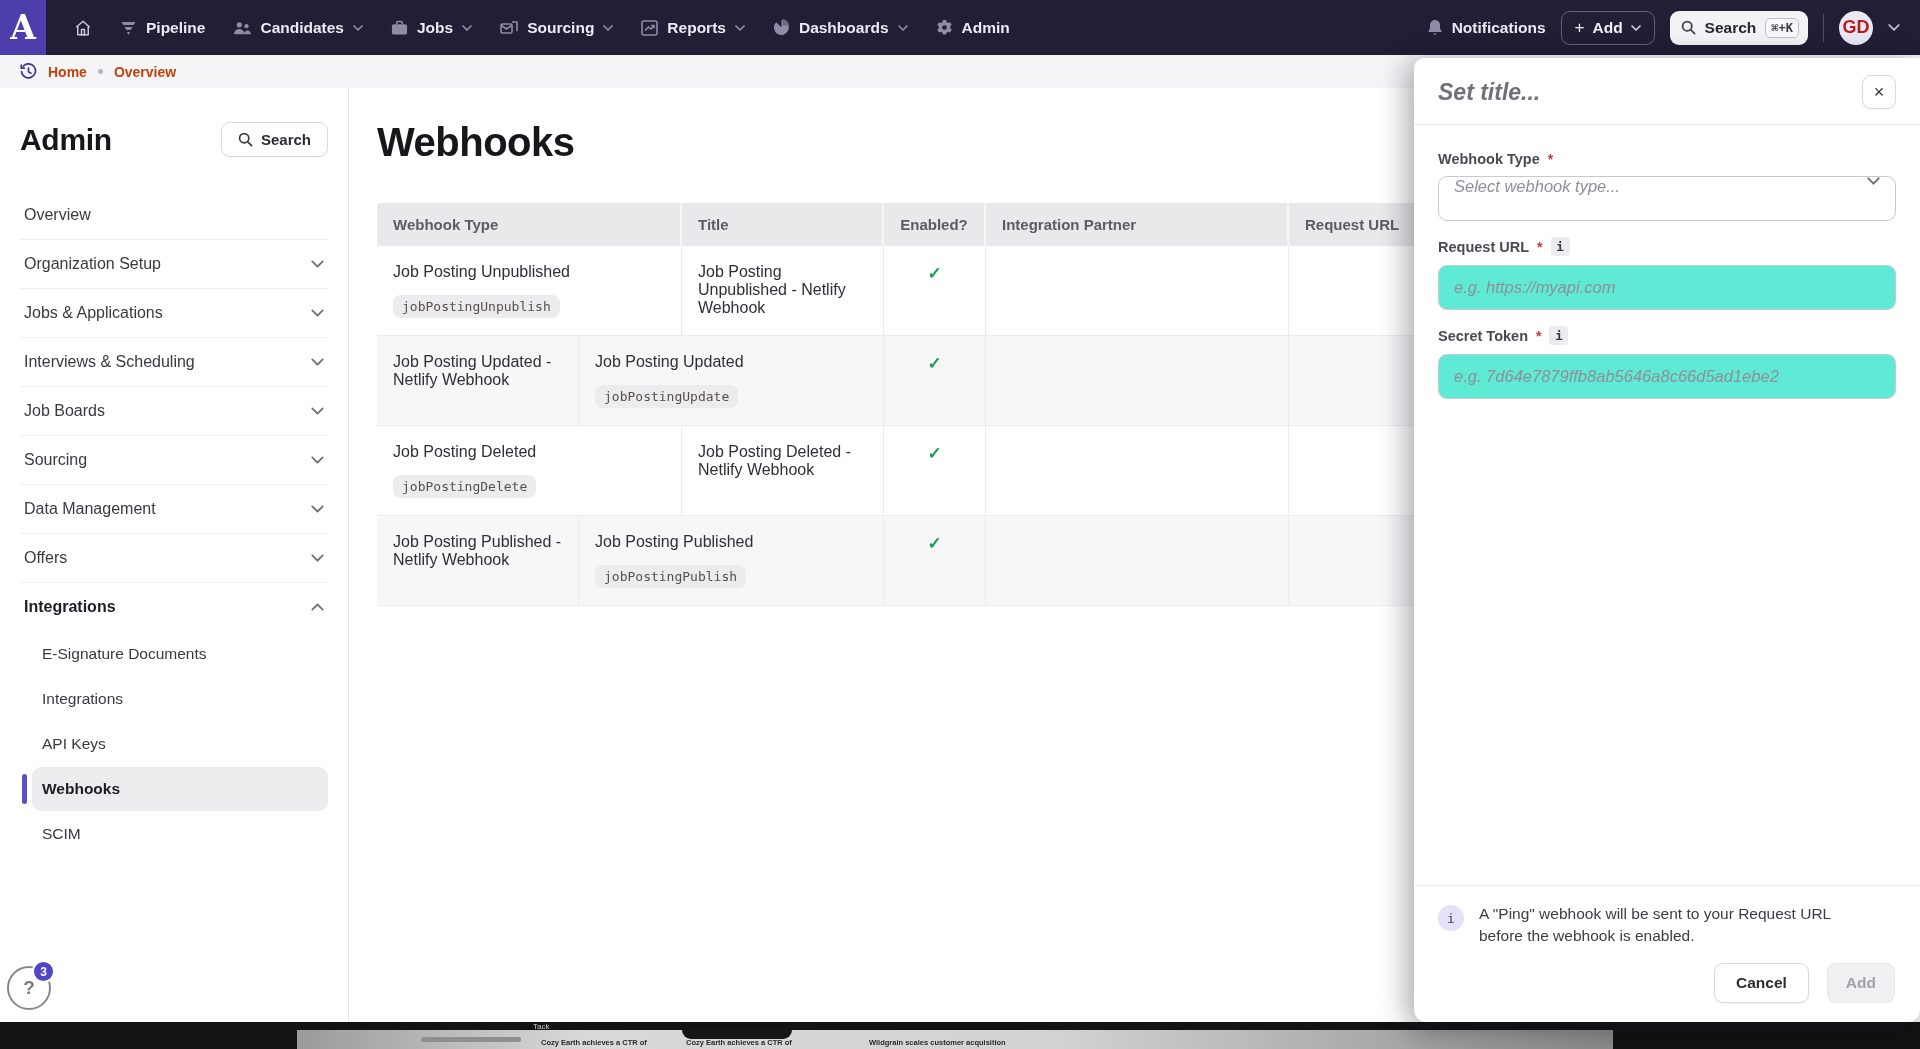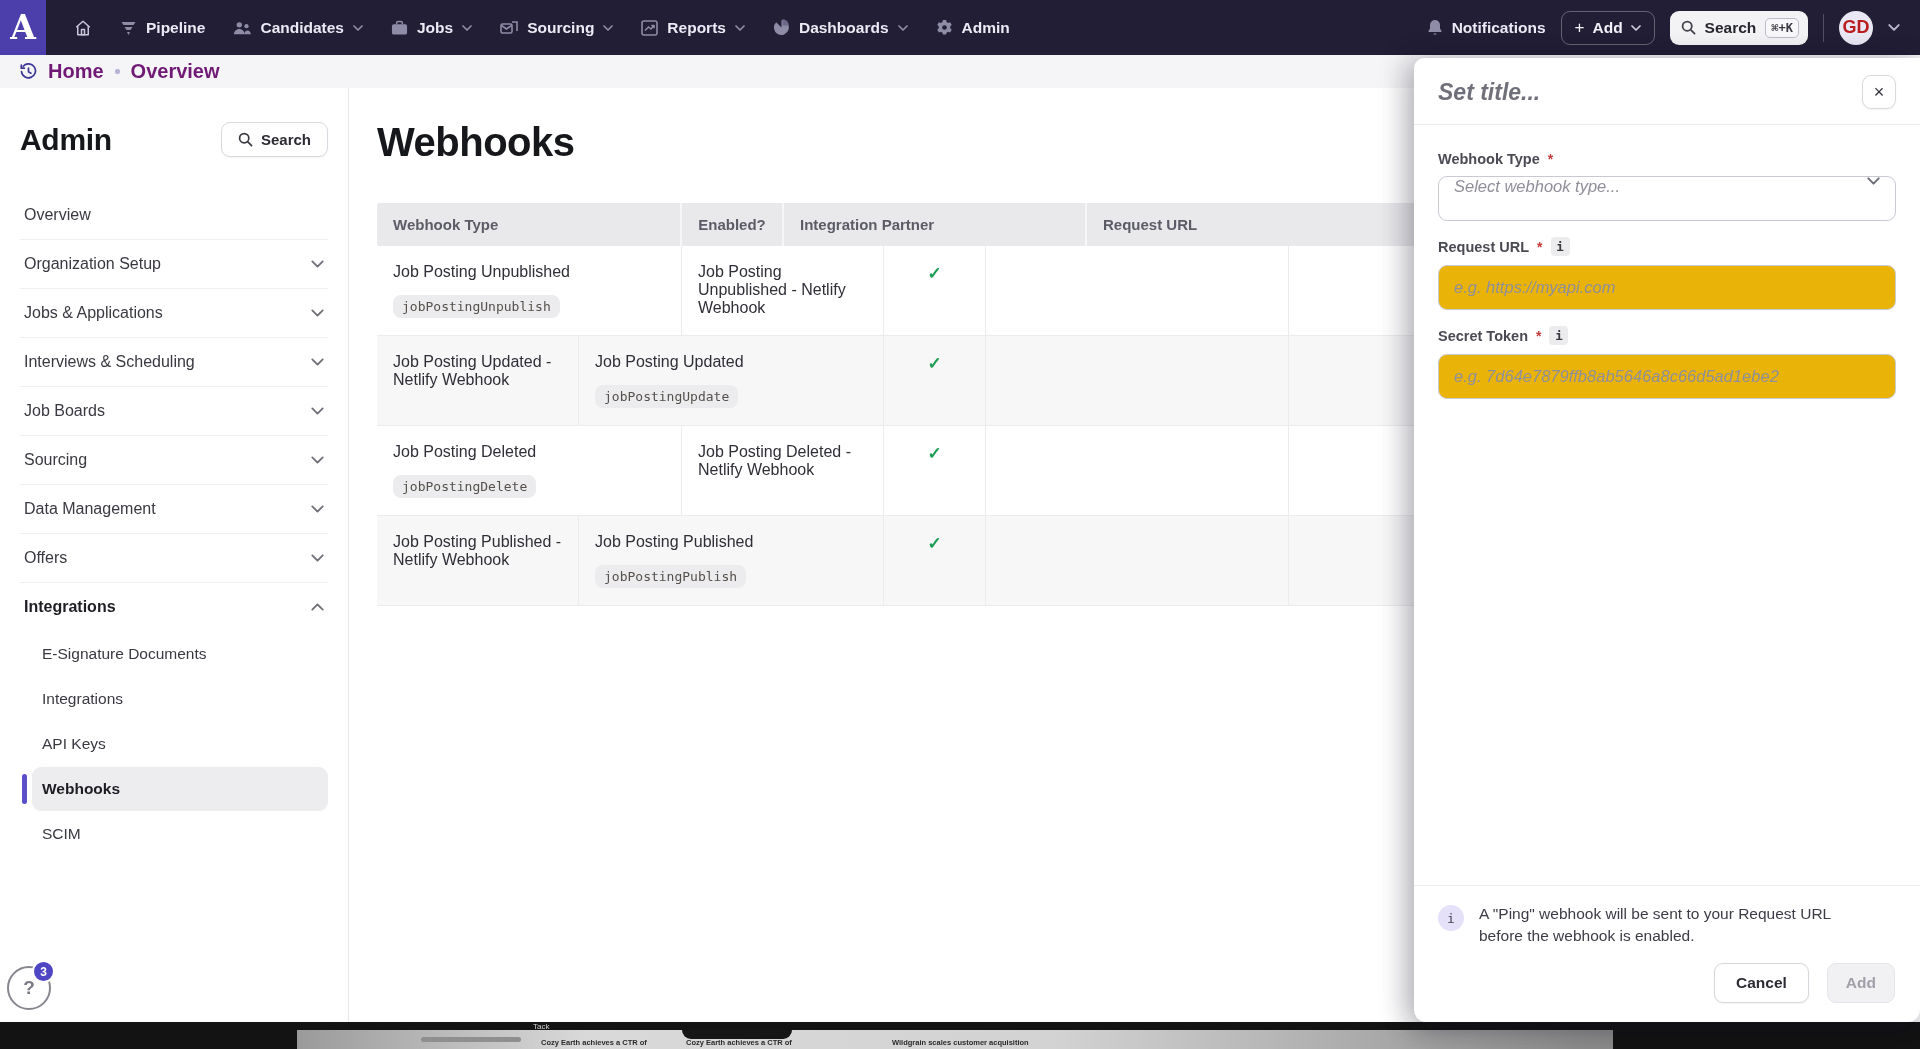--- a/index.html
+++ b/index.html
@@ -48,21 +48,21 @@
     width:34px; height:34px; border-radius:50%; background:#e9e8f4; color:#b91c1c;
     font-size:18px; font-weight:700; display:flex; align-items:center; justify-content:center; cursor:pointer;
   }
   .tb-caret { color:#b9b7cc; cursor:pointer; }
 
   
   .crumbbar {
     position:absolute; top:55px; left:0; right:0; height:33px; background:#f5f5f7;
     display:flex; align-items:center; gap:11px; padding-left:20px; z-index:5;
   }
-  .crumb { color:#701a75; font-size:20px; font-weight:700; cursor:pointer; }
+  .crumb { color:#c2410c; font-size:14px; font-weight:700; cursor:pointer; }
   .crumb-dot { width:5px; height:5px; border-radius:2px; background:#b5b3d4; }
   .hist-icon { color:#3d3795; }
 
   
   .app { position:absolute; top:88px; left:0; right:0; bottom:27px; display:flex; background:#fff; z-index:4; }
 
   
   .sidebar { width:349px; background:#fff; border-right:1px solid #e7e7ea; position:relative; padding:0 20px; flex:none; }
   .side-head { display:flex; align-items:center; justify-content:space-between; margin-top:34px; }
   .side-title { font-size:30px; font-weight:800; color:#16171b; letter-spacing:-.3px; }
@@ -144,21 +144,21 @@
     font-family:"DejaVu Sans Mono", monospace; font-size:12.5px;
     display:flex; align-items:center; justify-content:center; cursor:pointer;
   }
   .f-select {
     height:45px; border:1.5px solid #c9c9d2; border-radius:9px; background:#fff;
     display:flex; align-items:flex-start; justify-content:space-between; padding:0 15px; cursor:pointer;
   }
   .f-select .ph { font-size:16.5px; font-style:italic; color:#8f8f99; }
   .f-select .chev { color:#6d6d78; }
   .f-input {
-    width:100%; height:45px; border:1.5px solid #c9c9d2; border-radius:9px; background:#eab308;
+    width:100%; height:45px; border:1.5px solid #c9c9d2; border-radius:9px; background:#5eead4;
     padding:0 15px; font-size:16.5px; color:#2b2b33; font-family:"Liberation Sans", sans-serif;
   }
   .f-input::placeholder { font-style:italic; color:#8f8f99; opacity:1; }
   .drawer-foot { border-top:1px solid #ececef; padding:17px 25px 19px 24px; }
   .note-row { display:flex; gap:15px; align-items:flex-start; }
   .note-icon {
     width:26px; height:26px; border-radius:50%; background:#e4e1f8; color:#45455; color:#43434e;
     font-family:"DejaVu Sans Mono", monospace; font-size:13px; flex:none;
     display:flex; align-items:center; justify-content:center; margin-top:2px;
   }
@@ -178,21 +178,21 @@
   
   .bottom-band { position:absolute; left:0; right:0; bottom:0; height:27px; background:#131313; z-index:2; }
   .band-strip {
     position:absolute; left:297px; width:1316px; top:8px; bottom:0;
     background:linear-gradient(90deg,#9a9a9a, #d9d9d9 22%, #d2d2d2 58%, #8e8e8e 98%);
   }
   .band-tab-text { position:absolute; left:533px; top:0px; font-size:8px; color:#cfcfcf; }
   .band-pill { position:absolute; left:421px; top:15px; width:100px; height:5px; border-radius:3px; background:#8f8f8f; }
   .band-blob { position:absolute; left:682px; top:8px; width:110px; height:9px; background:#161616; border-radius:0 0 10px 10px; }
   .band-snippet { position:absolute; top:16px; font-size:7.5px; font-weight:700; color:#2a2a2a; white-space:nowrap; }
-  .sn0 { left:541px; } .sn1 { left:686px; } .sn2 { left:869px;margin-left:23px; }
+  .sn0 { left:541px; } .sn1 { left:686px; } .sn2 { left:869px; }
 </style>
 </head>
 <body>
 
 <header class="topbar">
   <div class="logo">A</div>
 
   <nav class="tb-left">
     <div class="tb-item">
       <svg class="ticon" width="18" height="18" viewBox="0 0 24 24" fill="none" stroke="#c9c7da" stroke-width="2" stroke-linejoin="round">
@@ -404,20 +404,21 @@
       <span class="help-badge">3</span>
     </div>
   </aside>
 
   <section class="main">
     <h1 class="page-title">Webhooks</h1>
 
     <div class="table">
       <div class="thead">
         <div class="th c1">Webhook Type</div>
+        <div class="th c2">Title</div>
         <div class="th c3">Enabled?</div>
         <div class="th c4">Integration Partner</div>
         <div class="th c5">Request URL</div>
       </div>
 
       <div class="tr">
         <div class="td c1">
           <div class="wh-type">Job Posting Unpublished</div>
           <span class="code-badge">jobPostingUnpublish</span>
         </div>

